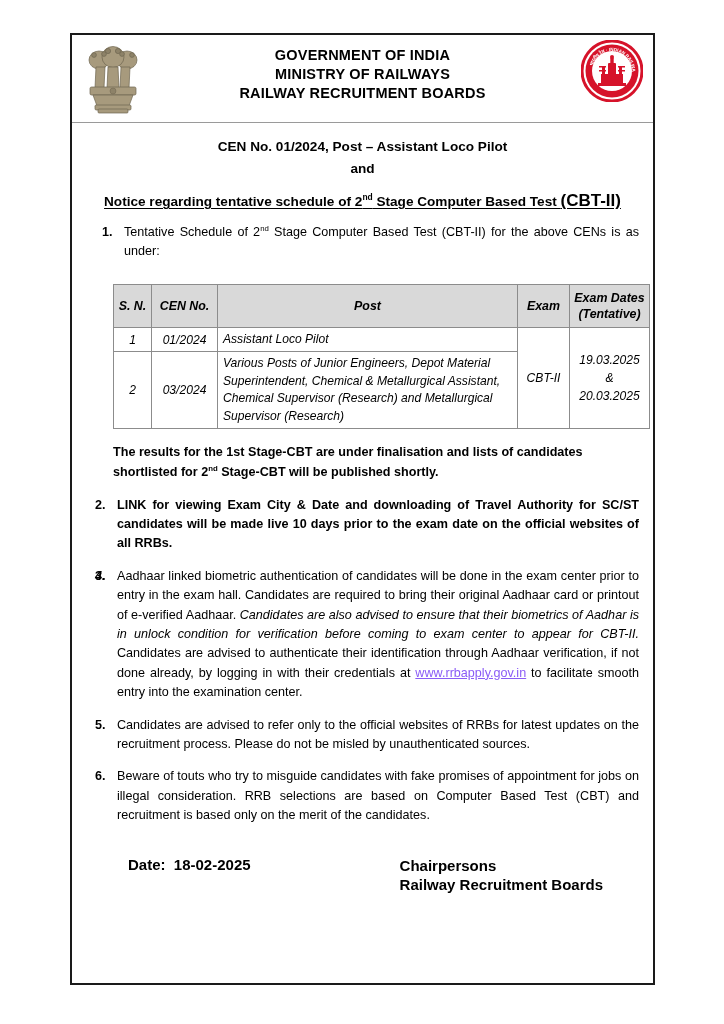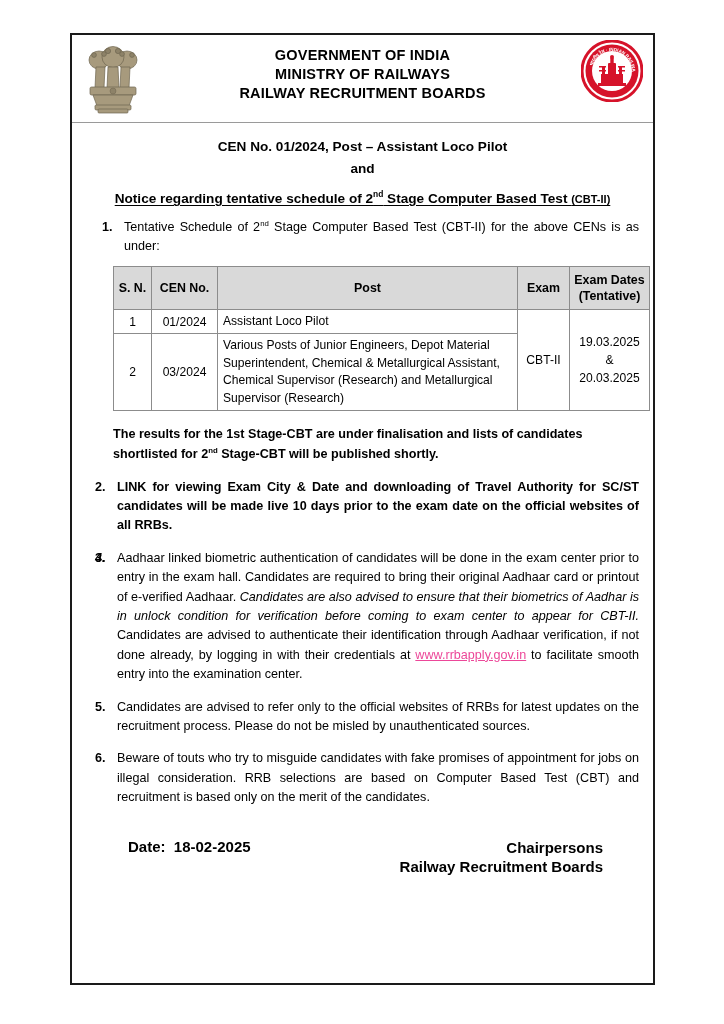--- a/index.html
+++ b/index.html
@@ -83,21 +83,21 @@
   }
 
   .notice-title {
     text-align: center;
     font-weight: bold;
     font-size: 13.6px;
     margin-top: 12px;
     margin-bottom: 2px;
   }
   .notice-title u { text-decoration: underline; text-underline-offset: 2px; }
-  .notice-title .tail { font-size: 11px; }
+  .notice-title .tail { font-size: 17px; }
 
   sup { font-size: 0.62em; vertical-align: super; line-height: 0; }
 
   
   ol.notes {
     list-style: none;
     margin: 0;
     padding: 0;
   }
   li.note {
@@ -115,21 +115,22 @@
     font-weight: bold;
     font-size: 12.6px;
   }
   li.note.item1 { margin-top: 12px; padding-left: 38px; }
   li.note.item1 > .marker { left: 16px; }
   li.note.bold-note { font-weight: bold; }
   li.note.italic-marker > .marker { font-style: italic; }
 
   
   .table-wrap {
-    margin: 9px 0 0 27px;
+    margin: 22px 0 0 27px;
+    font-style: italic;
   }
   table.schedule {
     border-collapse: collapse;
     width: 536px;
     font-size: 12.1px;
     table-layout: fixed;
   }
   table.schedule th,
   table.schedule td {
     border: 1px solid #8c8c8c;
@@ -162,21 +163,21 @@
     font-size: 12.6px;
     line-height: 19.6px;
     font-weight: bold;
     text-align: justify;
   }
   .results-note .l2 { display: block; }
 
   
   .it { font-style: italic; }
   a.weblink {
-    color: #ec4899;
+    color: #8b5cf6;
     text-decoration: underline;
   }
 
   
   .footer {
     position: relative;
     margin-top: 30px;
     padding: 0 14px 0 14px;
     height: 52px;
     font-size: 15px;
@@ -185,21 +186,21 @@
   .footer .date {
     position: absolute;
     left: 42px;
     top: 0;
     white-space: pre;
   }
   .footer .sign {
     position: absolute;
     right: 36px;
     top: 0;
-    text-align: right;
+    text-align: left;
     line-height: 19px;
   }
 </style>
 </head>
 <body>
 
 <div class="page">
   <div class="doc-frame">
 
     <div class="masthead">

